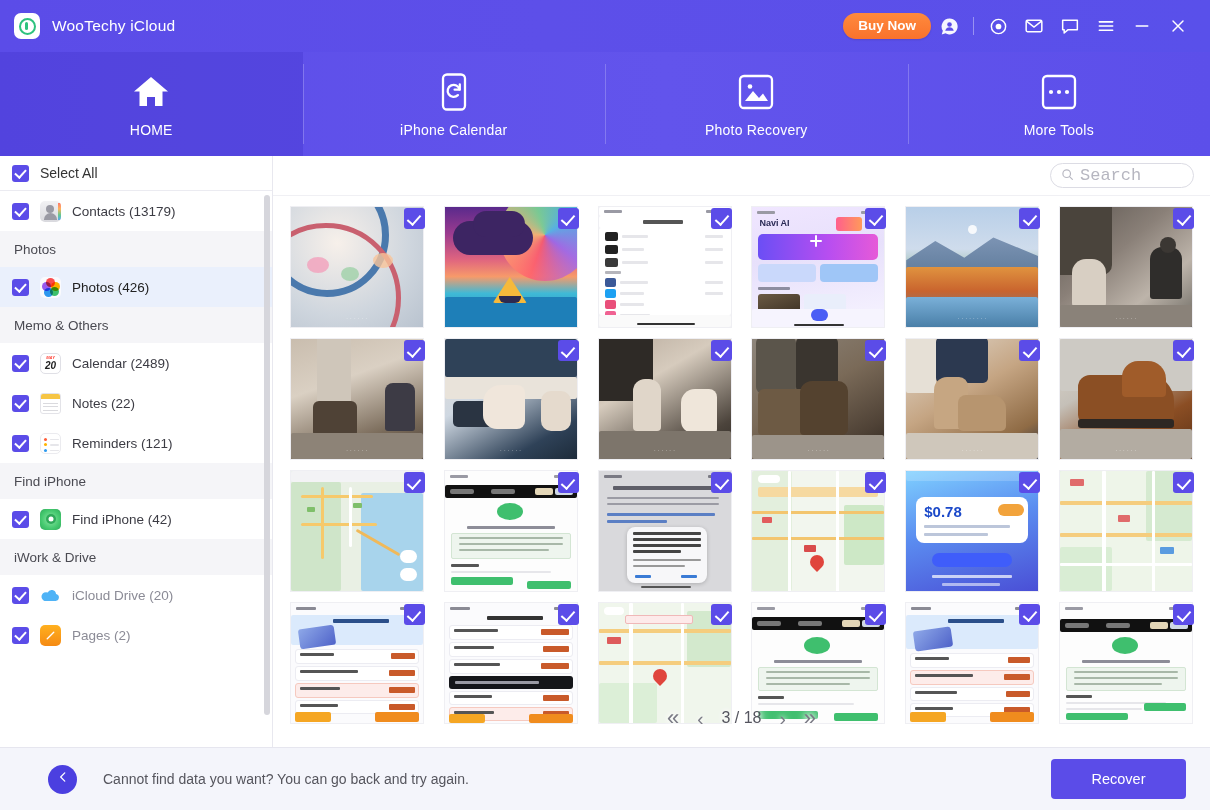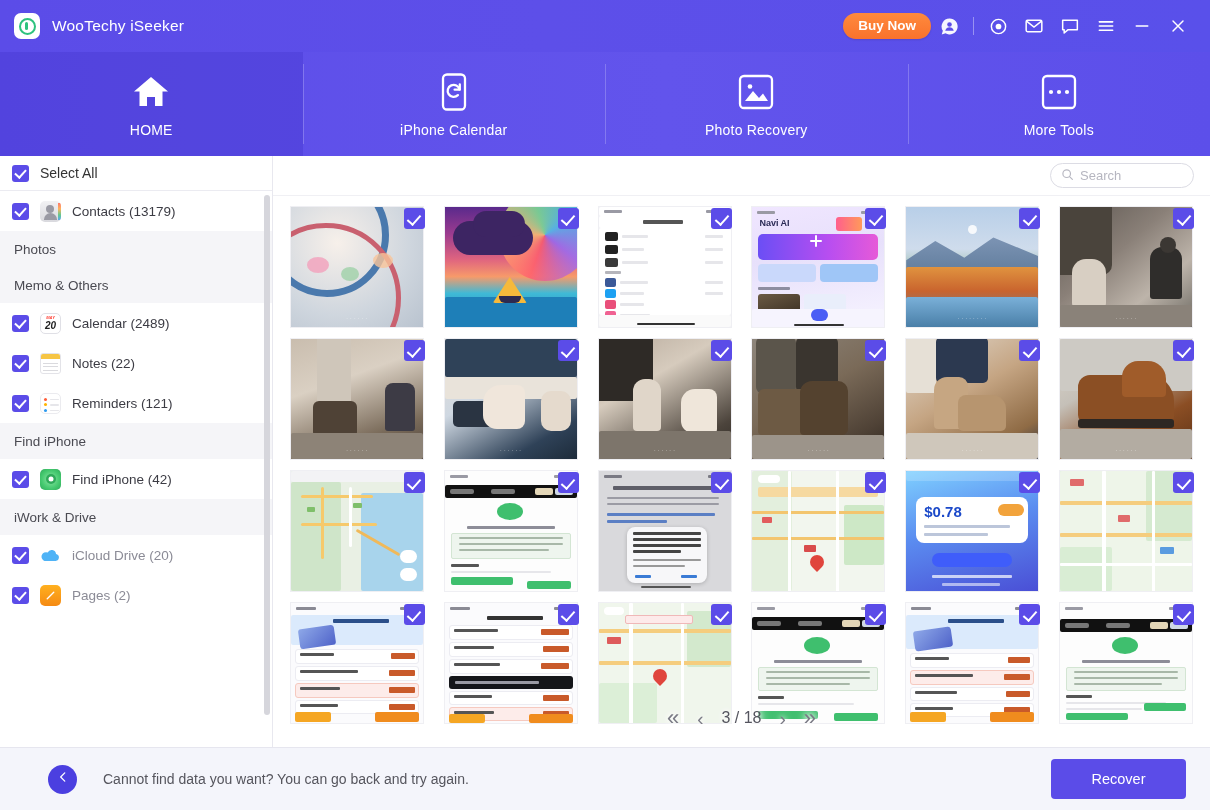--- a/index.html
+++ b/index.html
@@ -191,23 +191,23 @@
     display: flex; align-items: center; justify-content: flex-end;
     padding-right: 16px; border-bottom: 1px solid #f0f0f4;
   }
   .search-wrap {
     width: 144px; height: 25px;
     border: 1px solid #dcdce4; border-radius: 13px;
     display: flex; align-items: center; gap: 6px;
     padding: 0 10px; background: #fff;
   }
   .search-wrap input {
-    border: none; outline: none; font-size: 13px;
+    border: none; outline: none; font-size: 17px;
     color: #555; width: 100%;
-    font-family: Liberation Sans, sans-serif; background: transparent;
+    font-family: Liberation Mono, monospace; background: transparent;
   }
   .search-wrap input::placeholder { color: #b6b6c0; }
 
   .gridwrap { flex:1 1 auto; position: relative; overflow: hidden; padding: 6px 0 0 0; }
   .grid {
     display: grid;
     grid-template-columns: repeat(6, 1fr);
     gap: 2px 2px;
     padding: 0 8px;
   }
@@ -309,21 +309,21 @@
 </style>
 </head>
 <body>
 
 <div id="app">
 
   <div class="titlebar">
     <div class="app-logo">
       <span class="glyph"></span>
     </div>
-    <div class="app-title">WooTechy iSeeker</div>
+    <div class="app-title">WooTechy iCloud</div>
 
     <div class="tb-right">
       <button class="buy-now">Buy Now</button>
 
       <div class="tb-icon">
         <svg width="19" height="19" viewBox="0 0 24 24" fill="#fff">
           <path d="M12 2a10 10 0 0 0-8.4 15.4L2.2 22l4.8-1.5A10 10 0 1 0 12 2z" opacity=".95"></path>
           <circle cx="12" cy="9.4" r="2.9" fill="#5c4de8"></circle>
           <path d="M6.6 17.4c.7-2.8 3-4.3 5.4-4.3s4.7 1.5 5.4 4.3z" fill="#5c4de8"></path>
         </svg>
@@ -423,20 +423,31 @@
 
         <div class="side-row">
           <span class="chk"></span>
           <span class="app-ico ico-contacts">
               <i class="tab-strip"></i>
             </span>
           <span class="name">Contacts (13179)</span>
         </div>
 
         <div class="grp-head">Photos</div>
+        <div class="side-row sel">
+          <span class="chk"></span>
+          <span class="app-ico ico-photos">
+            <i class="pf" style="background:#ff4d4d;left:6px;top:1.5px;"></i>
+            <i class="pf" style="background:#ffb300;left:11px;top:5px;"></i>
+            <i class="pf" style="background:#3ec46d;left:9.5px;top:10.5px;"></i>
+            <i class="pf" style="background:#2f9bf0;left:4px;top:11px;"></i>
+            <i class="pf" style="background:#9b5cf0;left:1.5px;top:5.5px;"></i>
+          </span>
+          <span class="name">Photos (426)</span>
+        </div>
 
         <div class="grp-head">Memo &amp; Others</div>
         <div class="side-row">
           <span class="chk"></span>
           <span class="app-ico ico-cal">
             <i class="m">MAY</i>
               <i class="d">20</i>
           </span>
           <span class="name">Calendar (2489)</span>
         </div>

